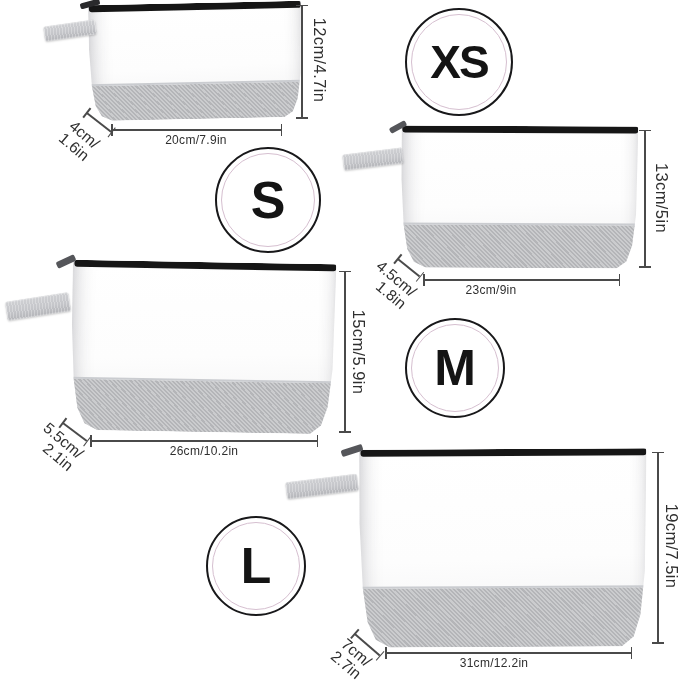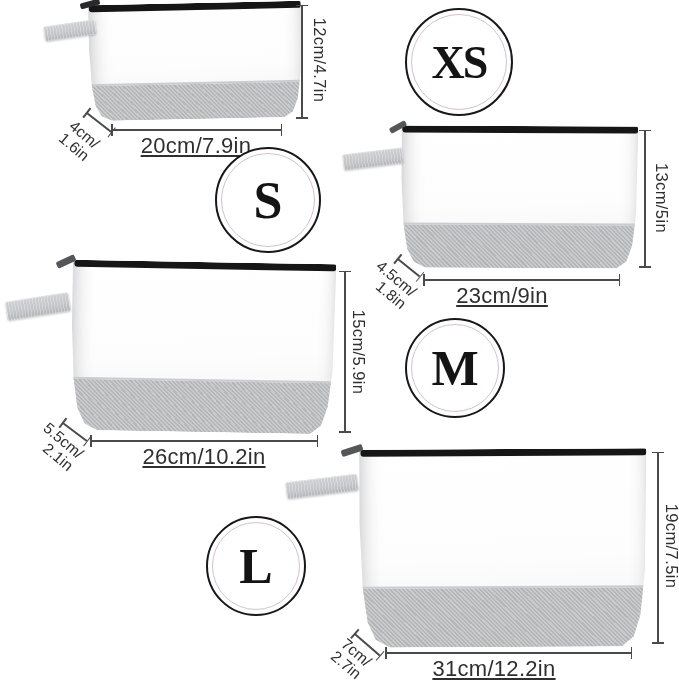--- a/index.html
+++ b/index.html
@@ -49,40 +49,40 @@
   .ddim::before{left:-1px}.ddim::after{right:-1px}
 
   
   .vlabel{
     position:absolute;writing-mode:vertical-rl;
     transform:translate(-50%,-50%);
     font-size:16.5px;color:var(--dimension-text,#2f2f2f);letter-spacing:.4px;white-space:nowrap;
   }
   .hlabel{
     position:absolute;transform:translateX(-50%);
-    font-size:22px;color:var(--dimension-text,#2f2f2f);letter-spacing:.3px;white-space:nowrap;text-decoration:underline;
+    font-size:12px;color:var(--dimension-text,#2f2f2f);letter-spacing:.3px;white-space:nowrap;
   }
   .dlabel{
     position:absolute;transform:translate(-50%,-50%) rotate(40deg);
     font-size:15.5px;line-height:1.04;color:var(--dimension-text,#2f2f2f);
     text-align:right;white-space:nowrap;
   }
   .dlabel span{display:block;}
 
   
   .badge{
     position:absolute;border:2.5px solid var(--badge-outer-ring,#18181a);
     border-radius:50%;background:#fff;box-sizing:border-box;
   }
   .badge-inner{
     position:absolute;inset:4px;border:1px solid var(--badge-inner-ring,#d6bfd0);
     border-radius:50%;display:flex;align-items:center;justify-content:center;
   }
   .badge-letter{
-    font-family:Liberation Serif, serif;font-weight:700;
+    font-family:Liberation Sans, sans-serif;font-weight:700;
     color:var(--badge-text,#141414);
   }
 
   
   .g1-bag{left:88px;top:3px;width:214px;height:116px;transform:rotate(-1.2deg);}
   .g1-handle{left:44px;top:23px;width:52px;height:15px;transform:rotate(-8deg);}
   .g1-pull{left:80px;top:1px;width:20px;height:6px;transform:rotate(-15deg);background:#2a2a2c;}
   .g1-vdim{left:301px;top:5px;height:113px;}
   .g1-vlabel{left:319px;top:60px;}
   .g1-hdim{left:111px;top:129px;width:171px;}
@@ -91,21 +91,21 @@
   .g1-dlabel{left:79px;top:141px;}
   .g1-badge{left:405px;top:8px;width:108px;height:108px;}
   .g1-badge .badge-letter{font-size:46px;letter-spacing:-2px;}
 
   .g2-bag{left:400px;top:126px;width:238px;height:142px;transform:rotate(.3deg);}
   .g2-handle{left:343px;top:151px;width:60px;height:16px;transform:rotate(-7deg);}
   .g2-pull{left:389px;top:124px;width:18px;height:6px;transform:rotate(-28deg);}
   .g2-vdim{left:644px;top:130px;height:137px;}
   .g2-vlabel{left:661px;top:198px;}
   .g2-hdim{left:423px;top:279px;width:197px;}
-  .g2-hlabel{left:502px;top:283px;}
+  .g2-hlabel{left:491px;top:283px;}
   .g2-ddim{left:398px;top:258px;width:28px;transform:rotate(39deg);}
   .g2-dlabel{left:391px;top:285px;}
   .g2-badge{left:215px;top:147px;width:106px;height:106px;}
   .g2-badge .badge-letter{font-size:52px;}
 
   .g3-bag{left:70px;top:262px;width:265px;height:170px;transform:rotate(1deg);}
   .g3-handle{left:6px;top:297px;width:64px;height:19px;transform:rotate(-9deg);}
   .g3-pull{left:56px;top:258px;width:20px;height:7px;transform:rotate(-25deg);}
   .g3-vdim{left:344px;top:271px;height:161px;}
   .g3-vlabel{left:358px;top:352px;}

